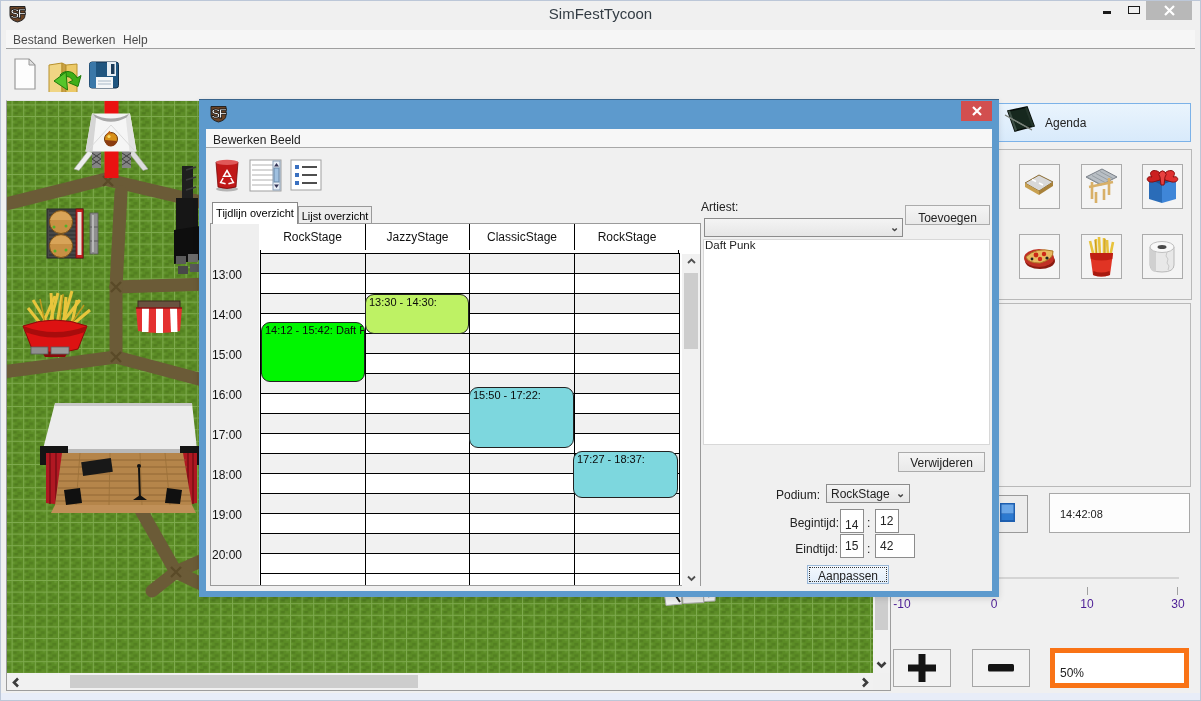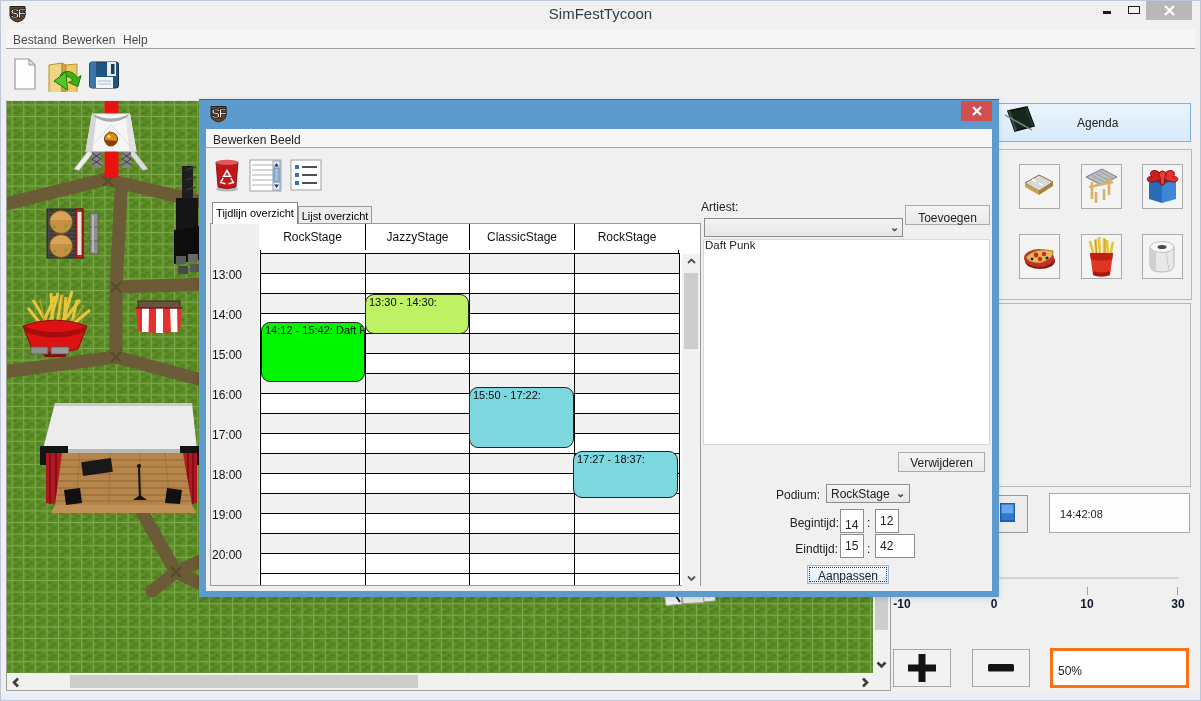--- a/index.html
+++ b/index.html
@@ -11,27 +11,27 @@
   #titlebar { left:0; top:0; width:1201px; height:30px; background:#f0f0f0; }
   #title { left:0; top:5px; width:1201px; text-align:center; font-size:15px; color:#333c44; }
   #btnmin  { left:1103px; top:11px; width:8px; height:2.5px; background:#1a1a1a; }
   #btnmax  { left:1128px; top:6px; width:12px; height:8px; border:1.6px solid #1a1a1a; background:#f0f0f0; }
   #btnclosebg { left:1146px; top:0; width:46px; height:20px; background:#b8b8b8; }
   #menubar { left:6px; top:30px; width:1189px; height:19px; background:#f6f6f6; border-bottom:1px solid #9f9f9f; }
   .mitem { position:absolute; top:3px; font-size:12px; color:#4a4a4a; }
   
   .gbox { border:1px solid #b9b9b9; background:#f0f0f0; }
   #agendabtn { left:954px; top:103px; width:237px; height:39px; border:1px solid #7cb2e8; background:linear-gradient(180deg,#eaf4fd,#d8eafb); }
-  #agendatxt { left:1045px; top:116px; font-size:12px; color:#222;margin-left:32px; }
+  #agendatxt { left:1045px; top:116px; font-size:12px; color:#222; }
   .ibtn { position:absolute; width:41px; height:45px; border:1px solid #ababab; background:#f4f4f4; }
   .timebox { left:1049px; top:493px; width:141px; height:40px; background:#fdfdfd; border:1px solid #a8a8a8; }
   #timetxt { left:1060px; top:508px; font-size:11px; color:#222; }
-  .slbl { position:absolute; top:597px; font-size:12px; color:#0f172a; width:40px; text-align:center;font-weight:bold; }
+  .slbl { position:absolute; top:597px; font-size:12px; color:#4c1d95; width:40px; text-align:center; }
   .zbtn { position:absolute; top:649px; width:58px; height:38px; background:#f2f2f2; border:1px solid #a5a5a5; }
-  #pctbox { left:1050px; top:648px; width:139px; height:40px; background:#fff; border:3px solid #f97316; font-size:12px; color:#222; padding:13px 0 0 5px; }
+  #pctbox { left:1050px; top:648px; width:139px; height:40px; background:#fff; border:5px solid #f97316; font-size:12px; color:#222; padding:13px 0 0 5px; }
   
   .sbtrack { background:#f1f1f1; }
   .sbthumb { background:#cdcdcd; }
   
   #statusbar { left:1px; top:693px; width:1199px; height:8px; background:#e8edf8; }
   
   #dlg { left:199px; top:99px; width:800px; height:498px; background:#5d9acd; z-index:10; border-top:1px solid #39648c; box-shadow:0 2px 6px rgba(0,0,0,0.12); }
   #dlg .abs2 { position:absolute; }
   #dclose { left:762px; top:1px; width:31px; height:20px; background:#d24f4f; color:#fff; text-align:center; font-size:12px; line-height:19px; font-weight:bold; }
   #dtitle { left:0; top:6px; width:800px; text-align:center; font-size:15px; color:#17242f; letter-spacing:0.3px; }

